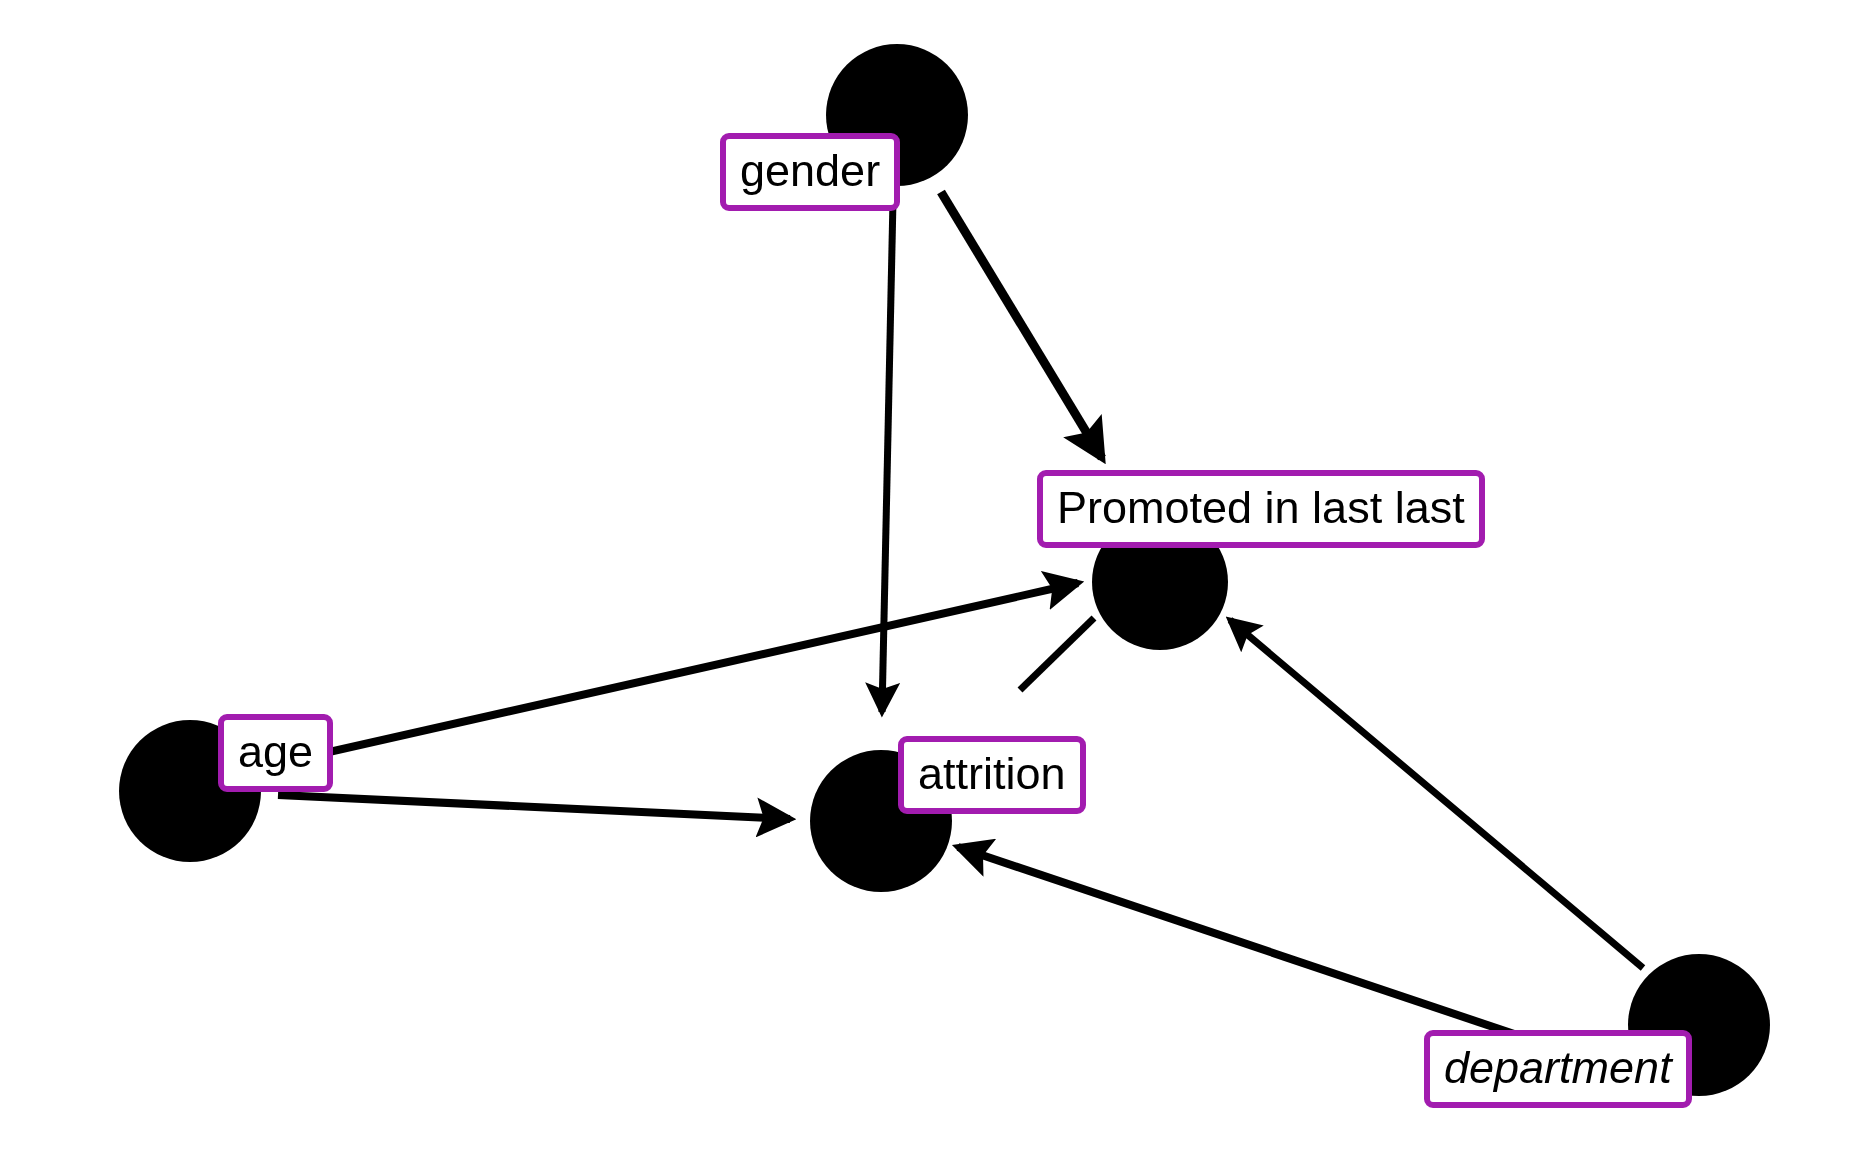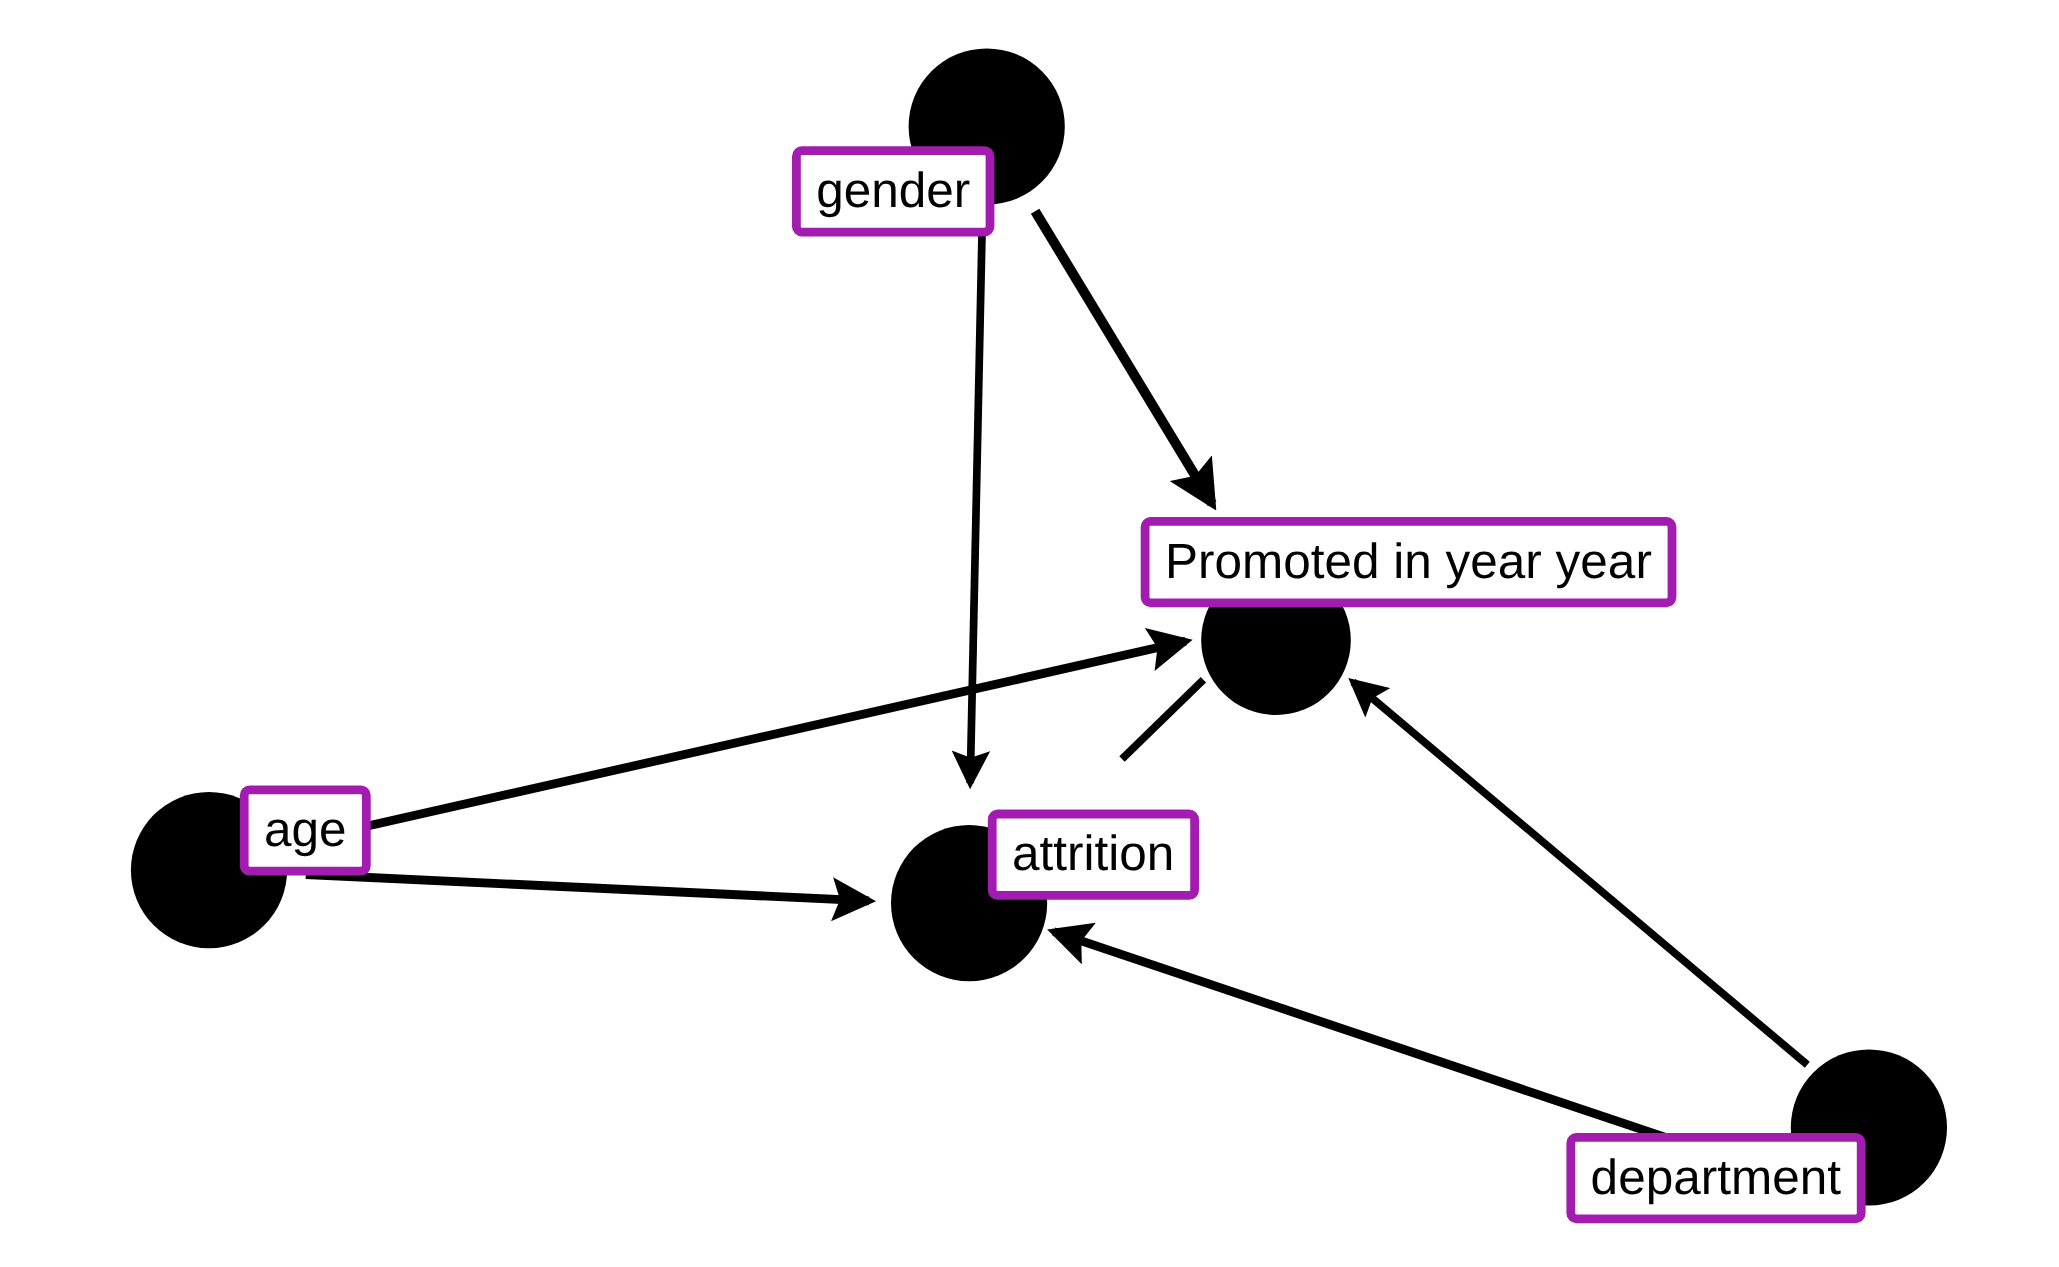--- a/index.html
+++ b/index.html
@@ -28,21 +28,21 @@
     fill: #000000;
   }
   .edge-line {
     stroke: #000000;
     fill: none;
     stroke-linecap: butt;
   }
   .node-label {
     position: absolute;
     background: #ffffff;
-    border: 8px solid #a21caf;
+    border: 6px solid #a21caf;
     border-radius: 9px;
     color: #000000;
     font-family: "Liberation Sans", sans-serif;
     font-size: 45px;
     line-height: 1;
     padding: 9px 14px 12px 14px;
     white-space: nowrap;
     box-sizing: border-box;
   }
 </style>
@@ -70,19 +70,19 @@
         <circle class="node-circle" cx="897" cy="115" r="71" fill="#000000"></circle>
         <circle class="node-circle" cx="1160" cy="582" r="68" fill="#000000"></circle>
         <circle class="node-circle" cx="190" cy="791" r="71" fill="#000000"></circle>
         <circle class="node-circle" cx="881" cy="821" r="71" fill="#000000"></circle>
         <circle class="node-circle" cx="1699" cy="1025" r="71" fill="#000000"></circle>
       </g>
   </svg>
 
   <div id="labels-layer">
       <div class="node-label" style="left: 720px; top: 133px;">gender</div>
-      <div class="node-label" style="left: 1037px; top: 470px;">Promoted in year year</div>
+      <div class="node-label" style="left: 1037px; top: 470px;">Promoted in last last</div>
       <div class="node-label" style="left: 218px; top: 714px;">age</div>
       <div class="node-label" style="left: 898px; top: 736px;">attrition</div>
-      <div class="node-label" style="left: 1424px; top: 1030px;">department</div>
+      <div class="node-label" style="left: 1424px; top: 1030px; font-style: italic;">department</div>
     </div>
 
 </div>
 
 </body></html>

